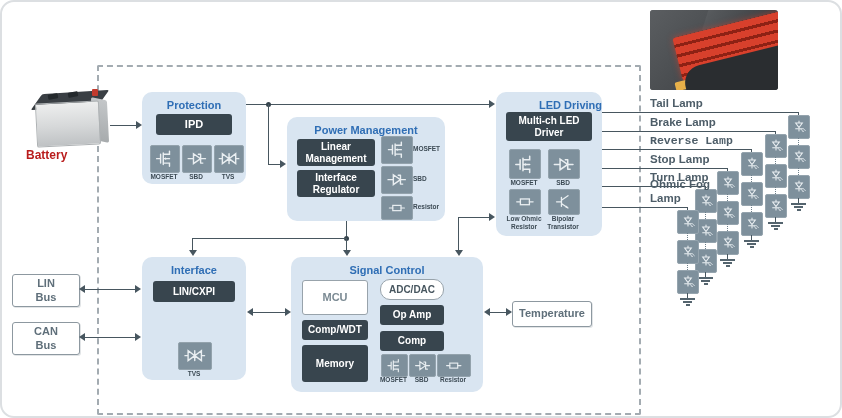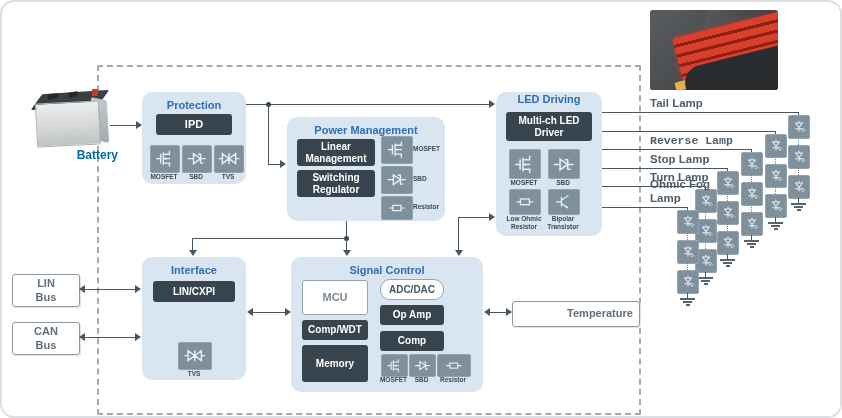--- a/index.html
+++ b/index.html
@@ -33,21 +33,21 @@
   .led-box svg{width:16px;height:18px;}
   .dotted-v{position:absolute;width:0;border-left:1.5px dotted #6d7f8a;}
   .gnd-line{position:absolute;background:#54646e;height:2px;}
   
   #battery-art{left:24px;top:84px;width:92px;height:64px;}
   .bat-top{position:absolute;left:12px;top:6px;width:64px;height:16px;background:#3a3f44;transform:skewX(-38deg) rotate(-4deg);border-radius:2px;}
   .bat-cap{position:absolute;width:10px;height:5px;background:#24292d;border-radius:1px;}
   .bat-term{position:absolute;width:6px;height:7px;background:#c23b2e;border-radius:1px;}
   .bat-front{position:absolute;left:10px;top:16px;width:62px;height:42px;background:linear-gradient(180deg,#edeeee 0%,#d6d8d9 55%,#bfc2c4 100%);transform:rotate(-3deg);border-radius:2px;border:1px solid #aeb2b4;}
   .bat-side{position:absolute;left:66px;top:13px;width:16px;height:42px;background:linear-gradient(180deg,#c4c7c9,#a7abad);transform:skewY(14deg) rotate(-3deg);border-radius:2px;}
-  .bat-label{position:absolute;left:0;top:62px;width:92px;text-align:right;color:#0369a1;font-weight:bold;font-size:12px;}
+  .bat-label{position:absolute;left:0;top:62px;width:92px;text-align:left;color:#b91c1c;font-weight:bold;font-size:12px;}
   
   #car-photo{left:648px;top:8px;width:128px;height:80px;border-radius:3px;overflow:hidden;background:linear-gradient(125deg,#7a7d80 0%,#55585b 35%,#3c3f42 70%,#2e3134 100%);}
   .lamp-stripes{position:absolute;left:26px;top:14px;width:112px;height:44px;transform:rotate(-14deg);background:repeating-linear-gradient(180deg,#d8402c 0 7px,#8e2114 7px 10px);border-radius:3px;box-shadow:0 0 6px rgba(216,64,44,.6);}
   .lamp-amber{position:absolute;left:24px;top:60px;width:104px;height:9px;transform:rotate(-14deg);background:linear-gradient(90deg,#e8b14a,#d89a35);border-radius:2px;}
   .car-pillar{position:absolute;left:-14px;top:-20px;width:58px;height:120px;background:linear-gradient(115deg,#5e6164,#44474a);transform:rotate(18deg);}
   .car-edge{position:absolute;right:-30px;bottom:-34px;width:120px;height:70px;background:#2a2d30;transform:rotate(-14deg);border-radius:18px 0 0 0;}
 </style>
 </head>
 <body>
 
@@ -93,21 +93,21 @@
         </svg>
       </div>
     <div class="icon-label" style="left:8px;top:81px;width:28px;">MOSFET</div>
     <div class="icon-label" style="left:40px;top:81px;width:28px;">SBD</div>
     <div class="icon-label" style="left:72px;top:81px;width:28px;">TVS</div>
   </div>
 
   <div class="abs block" style="left:285px;top:115px;width:158px;height:104px;">
     <div class="block-title" style="top:7px;">Power Management</div>
     <div class="chip" style="left:10px;top:22px;width:78px;height:27px;">Linear Management</div>
-    <div class="chip" style="left:10px;top:53px;width:78px;height:27px;">Switching Regulator</div>
+    <div class="chip" style="left:10px;top:53px;width:78px;height:27px;">Interface Regulator</div>
     <div class="icon-box" style="left:94px;top:19px;width:30px;height:26px;">
         <svg viewBox="0 0 24 24" fill="none" stroke="#e9eef1" stroke-width="1.6" stroke-linecap="round">
           <path d="M2.5 12h4.5M7 7v10M10 5.5v13M10 7h7v-3.5M10 17h7v3.5M10 12h7"></path>
           <path d="M12 10.5l2.5 1.5-2.5 1.5z" fill="#e9eef1" stroke="none"></path>
         </svg>
       </div>
     <div class="icon-box" style="left:94px;top:49px;width:30px;height:26px;">
         <svg viewBox="0 0 24 24" fill="none" stroke="#e9eef1" stroke-width="1.6" stroke-linecap="round">
           <path d="M2 12h5M8 6.5v11M8 6.5l8 5.5-8 5.5z"></path>
           <path d="M16 7v10M16 7h-2.5M16 17h2.5M16 12h5.5"></path>
@@ -118,21 +118,21 @@
           <path d="M2 12h4.5M17.5 12h4.5"></path>
           <rect x="6.5" y="8.5" width="11" height="7"></rect>
         </svg>
       </div>
     <div class="icon-label" style="left:126px;top:28px;width:32px;text-align:left;">MOSFET</div>
     <div class="icon-label" style="left:126px;top:58px;width:32px;text-align:left;">SBD</div>
     <div class="icon-label" style="left:126px;top:86px;width:32px;text-align:left;">Resistor</div>
   </div>
 
   <div class="abs block" style="left:494px;top:90px;width:106px;height:144px;">
-    <div class="block-title" style="top:1px;">LED Driving</div>
+    <div class="block-title" style="top:7px;text-align:right;">LED Driving</div>
     <div class="chip" style="left:10px;top:20px;width:86px;height:29px;">Multi-ch LED Driver</div>
     <div class="icon-box" style="left:13px;top:57px;width:30px;height:28px;">
         <svg viewBox="0 0 24 24" fill="none" stroke="#e9eef1" stroke-width="1.6" stroke-linecap="round">
           <path d="M2.5 12h4.5M7 7v10M10 5.5v13M10 7h7v-3.5M10 17h7v3.5M10 12h7"></path>
           <path d="M12 10.5l2.5 1.5-2.5 1.5z" fill="#e9eef1" stroke="none"></path>
         </svg>
       </div>
     <div class="icon-box" style="left:52px;top:57px;width:30px;height:28px;">
         <svg viewBox="0 0 24 24" fill="none" stroke="#e9eef1" stroke-width="1.6" stroke-linecap="round">
           <path d="M2 12h5M8 6.5v11M8 6.5l8 5.5-8 5.5z"></path>
@@ -200,21 +200,21 @@
   </div>
 
   <div class="ext-box" style="left:10px;top:272px;width:66px;height:31px;">
     <span>LIN</span>
     <span>Bus</span>
   </div>
   <div class="ext-box" style="left:10px;top:320px;width:66px;height:31px;">
     <span>CAN</span>
     <span>Bus</span>
   </div>
-  <div class="ext-box" style="left:510px;top:299px;width:78px;height:24px;padding-left:48px;">
+  <div class="ext-box" style="left:510px;top:299px;width:78px;height:24px;">
     <span>Temperature</span>
   </div>
 
   <div class="h-line" style="left:108px;top:123px;width:28px;"></div>
   <div class="arr-r" style="left:134px;top:119px;"></div>
 
   <div class="h-line" style="left:244px;top:102px;width:244px;"></div>
   <div class="arr-r" style="left:487px;top:98px;"></div>
   <div class="dot" style="left:264px;top:100px;"></div>
 
@@ -275,20 +275,21 @@
         <svg viewBox="0 0 24 24" fill="none" stroke="#e9eef1" stroke-width="1.6" stroke-linecap="round">
           <path d="M12 3v3M7 6h10l-5 7zM7 14.5h10M12 14.5V18"></path>
           <path d="M15 15.5l3.5 3.5M18 14l3.5 3.5" stroke-width="1.3"></path>
           <path d="M18.8 19.3l-2-.5 1.4-1.4z" fill="#e9eef1" stroke="none"></path>
         </svg>
       </div>
       <div class="v-line" style="left:796px;top:196px;height:5px;"></div>
       <div class="gnd-line" style="left:789px;top:201px;width:15px;"></div>
       <div class="gnd-line" style="left:792px;top:204px;width:9px;"></div>
       <div class="gnd-line" style="left:794.5px;top:207px;width:4px;"></div>
+      <div class="lamp-label" style="left:648px;top:114px;width:120px;white-space:nowrap;">Brake Lamp</div>
       <div class="h-line" style="left:600px;top:129px;width:174px;"></div>
       <div class="v-line" style="left:773px;top:129px;height:4px;"></div>
       <div class="led-box" style="left:763px;top:132px;">
         <svg viewBox="0 0 24 24" fill="none" stroke="#e9eef1" stroke-width="1.6" stroke-linecap="round">
           <path d="M12 3v3M7 6h10l-5 7zM7 14.5h10M12 14.5V18"></path>
           <path d="M15 15.5l3.5 3.5M18 14l3.5 3.5" stroke-width="1.3"></path>
           <path d="M18.8 19.3l-2-.5 1.4-1.4z" fill="#e9eef1" stroke="none"></path>
         </svg>
       </div>
       <div class="dotted-v" style="left:773px;top:155px;height:7px;"></div>

